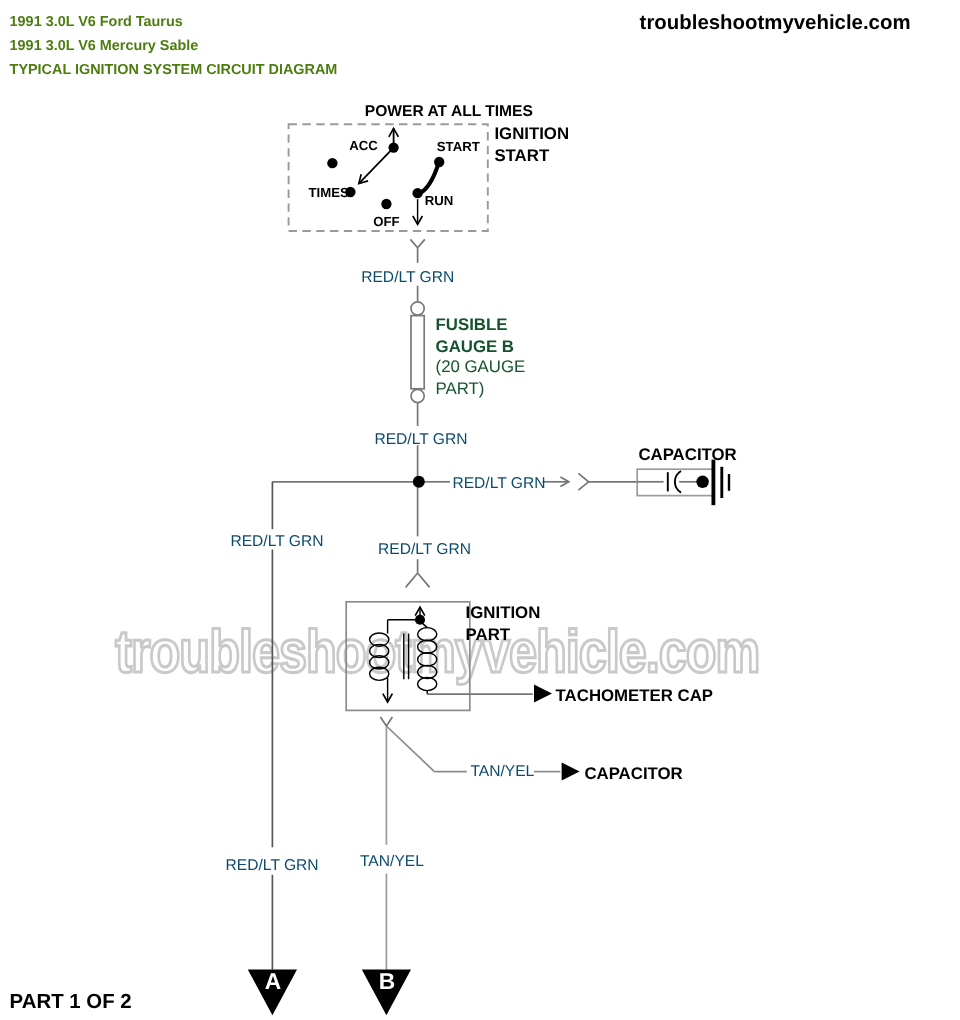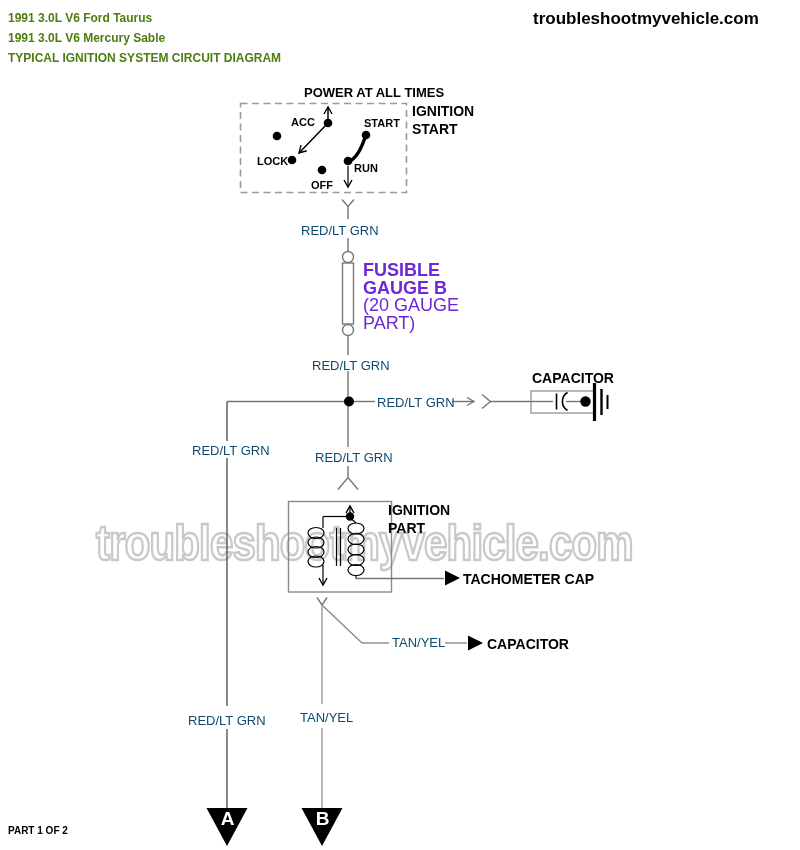--- a/index.html
+++ b/index.html
@@ -7,32 +7,32 @@
     position:relative;width:800px;height:850px;background:#ffffff;
     font-family:"Liberation Sans",sans-serif;overflow:hidden;
   }
   .abs{position:absolute;white-space:nowrap;}
   .title{font-size:12px;font-weight:bold;color:#4d7c0f;line-height:20px;}
   .site{font-size:17px;font-weight:bold;color:#000;}
   .comp{font-size:14px;font-weight:bold;color:#000;line-height:18px;}
   .comp13{font-size:13px;font-weight:bold;color:#000;padding-left:46px;}
   .pos{font-size:11px;font-weight:bold;color:#000;}
   .wire{font-size:13px;font-weight:normal;color:#0c4a6e;}
-  .fus{font-size:18px;line-height:17.5px;color:#6d28d9;}
+  .fus{font-size:14px;line-height:17.5px;color:#14532d;}
   .fus .b{font-weight:bold;}
   .conn-letter{font-size:19px;font-weight:bold;color:#fff;width:41px;text-align:center;}
   .watermark{
     position:absolute;left:96px;top:518px;z-index:1;
     font-size:50px;font-weight:bold;line-height:50px;letter-spacing:-1px;
     color:#ffffff;-webkit-text-stroke:2.6px #c9c9c9;
     transform:scaleX(0.84);transform-origin:left center;
   }
   svg.net{position:absolute;left:0;top:0;z-index:2;}
   .lbl{z-index:3;}
-  .part{font-size:10px;font-weight:bold;color:#000;}
+  .part{font-size:17px;font-weight:bold;color:#000;}
 </style>
 </head>
 <body>
 
 <div class="canvas">
 
   <div class="watermark">troubleshootmyvehicle.com</div>
 
   <svg class="net" width="800" height="850" viewBox="0 0 800 850">
     <defs>
@@ -154,21 +154,21 @@
     <div>TYPICAL IGNITION SYSTEM CIRCUIT DIAGRAM</div>
   </div>
   <div class="abs lbl site" style="left:533px;top:9px;">troubleshootmyvehicle.com</div>
 
   <div class="abs lbl comp13" style="left:258px;top:85px;">POWER AT ALL TIMES</div>
   <div class="abs lbl comp" style="left:412px;top:102px;">
     <div>IGNITION</div>
     <div>START</div>
   </div>
   <div class="abs lbl pos" style="left:255px;top:116px;margin-left:36px;">ACC</div>
-  <div class="abs lbl pos" style="left:257px;top:155px;">LOCK</div>
+  <div class="abs lbl pos" style="left:257px;top:155px;">TIMES</div>
   <div class="abs lbl pos" style="left:311px;top:179px;">OFF</div>
   <div class="abs lbl pos" style="left:364px;top:117px;">START</div>
   <div class="abs lbl pos" style="left:354px;top:162px;">RUN</div>
 
   <div class="abs lbl wire" style="left:301px;top:223px;">RED/LT GRN</div>
 
   <div class="abs lbl fus" style="left:363px;top:262px;">
     <div class="b">FUSIBLE</div>
     <div class="b">GAUGE B</div>
     <div>(20 GAUGE</div>

